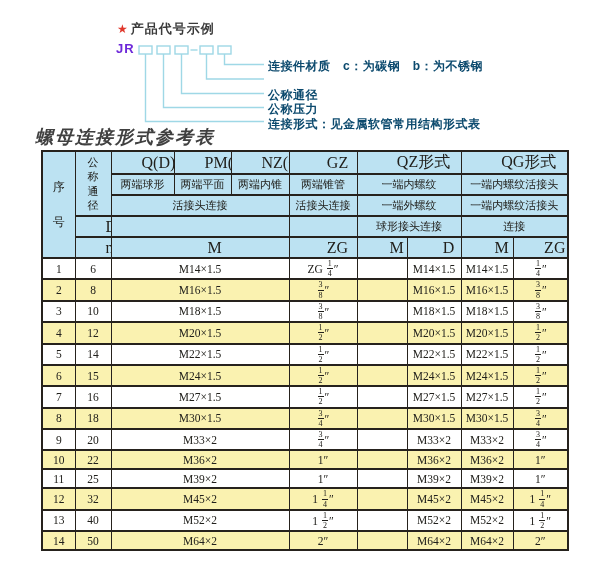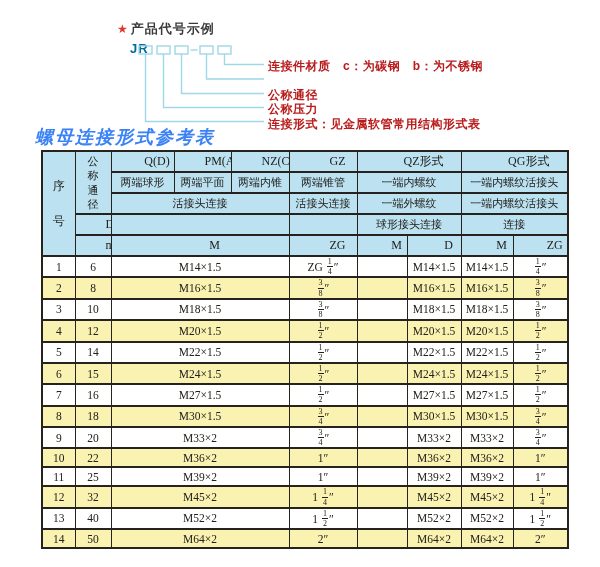--- a/index.html
+++ b/index.html
@@ -13,47 +13,47 @@
   *{margin:0;padding:0;box-sizing:border-box;}
   html,body{background:#fff;}
   .page{
     position:relative;width:600px;height:567px;background:#fff;overflow:hidden;
     font-family:"Liberation Sans","DejaVu Sans",sans-serif;color:var(--text);
   }
   
   .diagram{position:absolute;left:0;top:0;width:492px;height:135px;}
   .diagram-heading{position:absolute;left:117px;top:20px;font-size:13px;font-weight:bold;color:#3a3a3a;letter-spacing:1px;}
   .diagram-heading .star{color:var(--star);margin-right:2px;font-size:12px;}
-  .jr{position:absolute;left:116px;top:41px;font-size:13px;font-weight:bold;color:#0369a1;letter-spacing:1px;margin-left:14px;}
+  .jr{position:absolute;left:116px;top:41px;font-size:13px;font-weight:bold;color:#6d28d9;letter-spacing:1px;}
   .diagram svg{position:absolute;left:0;top:0;}
-  .lbl{position:absolute;left:268px;height:14px;font-size:12px;font-weight:bold;color:#b91c1c;white-space:nowrap;letter-spacing:0.5px;}
+  .lbl{position:absolute;left:268px;height:14px;font-size:12px;font-weight:bold;color:#0c4a6e;white-space:nowrap;letter-spacing:0.5px;}
   
   .tbl-title{
     position:absolute;left:35px;top:125px;
     font-family:"Liberation Serif","DejaVu Serif",serif;
-    font-style:italic;font-weight:bold;font-size:18px;color:#3b82f6;letter-spacing:2px;
+    font-style:italic;font-weight:bold;font-size:18px;color:#404040;letter-spacing:2px;
   }
   
   table.spec{
     position:absolute;left:41px;top:150px;width:526px;
     border-collapse:collapse;table-layout:fixed;
     font-family:"Liberation Serif","DejaVu Serif",serif;
     border:2px solid var(--border);
   }
   table.spec th,table.spec td{
     border:1px solid var(--border);
     border-top-width:2px;border-bottom-width:2px;
     text-align:center;vertical-align:middle;
     color:#21201c;overflow:hidden;
   }
   table.spec thead th{
     background:var(--header-bg);
     font-weight:normal;font-size:11px;height:21px;padding:0 1px;
   }
-  table.spec thead th.code{font-size:12px;font-family:"Liberation Serif","DejaVu Serif",serif;padding-left:30px;}
+  table.spec thead th.code{font-size:16px;font-family:"Liberation Serif","DejaVu Serif",serif;padding-left:30px;}
   table.spec tbody td{height:19px;font-size:11.5px;padding:0 2px;background:#fff;}
   table.spec tbody tr.alt td{background:var(--row-alt-bg);}
   .vstack{display:inline-block;width:1em;word-break:break-all;line-height:1.3;font-size:11px;}
   .vstack.v2{line-height:2.9;font-size:12px;}
   
   .frac{display:inline-block;vertical-align:-0.45em;text-align:center;font-size:8px;line-height:1.15;margin:0 1px;}
   .frac .n{display:block;border-bottom:1px solid currentColor;padding:0 1px;}
   .frac .d{display:block;}
 </style>
 </head>

